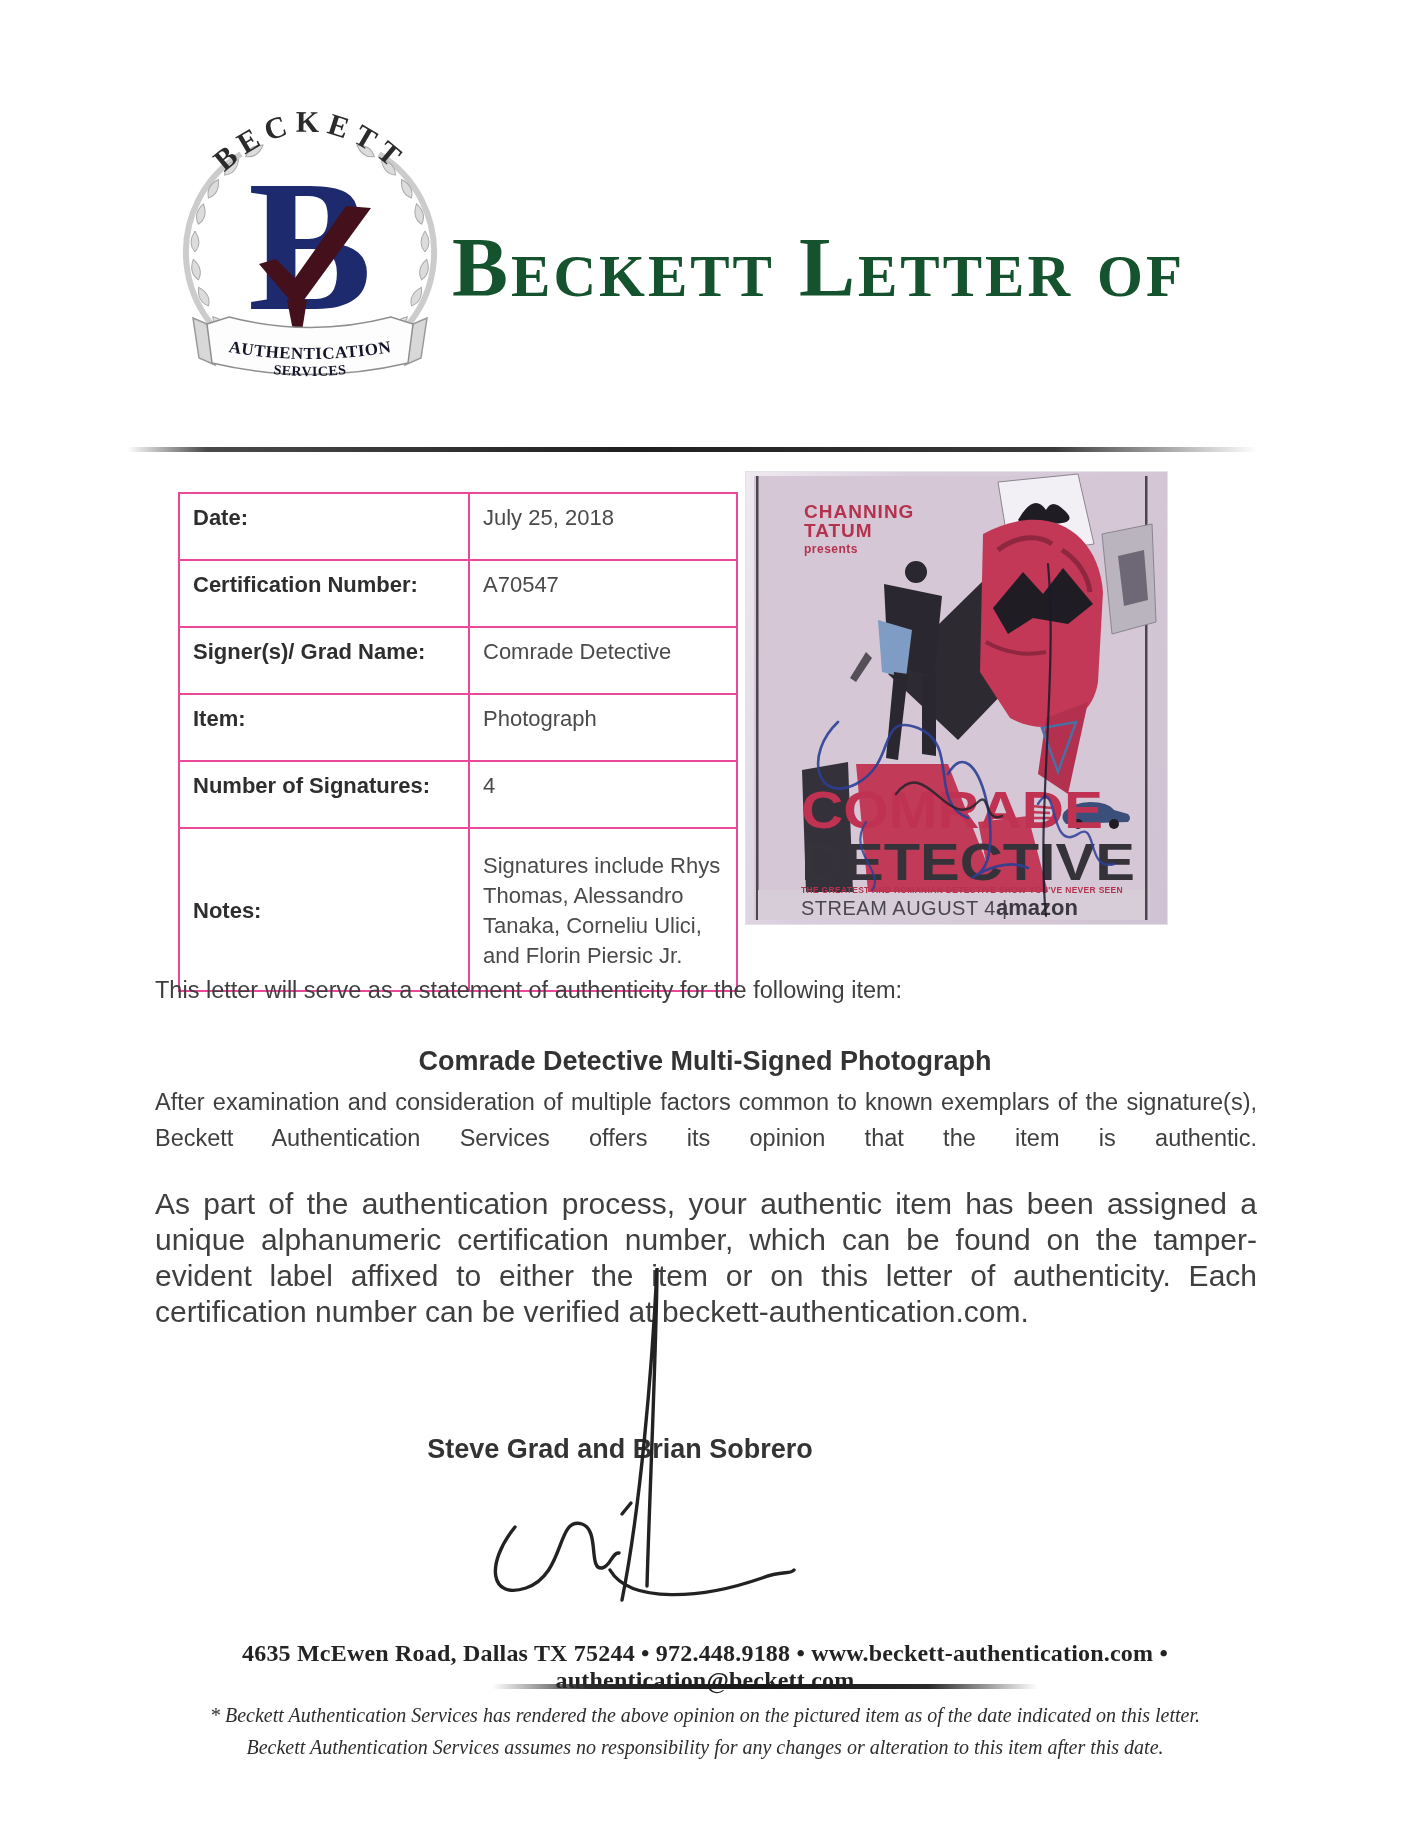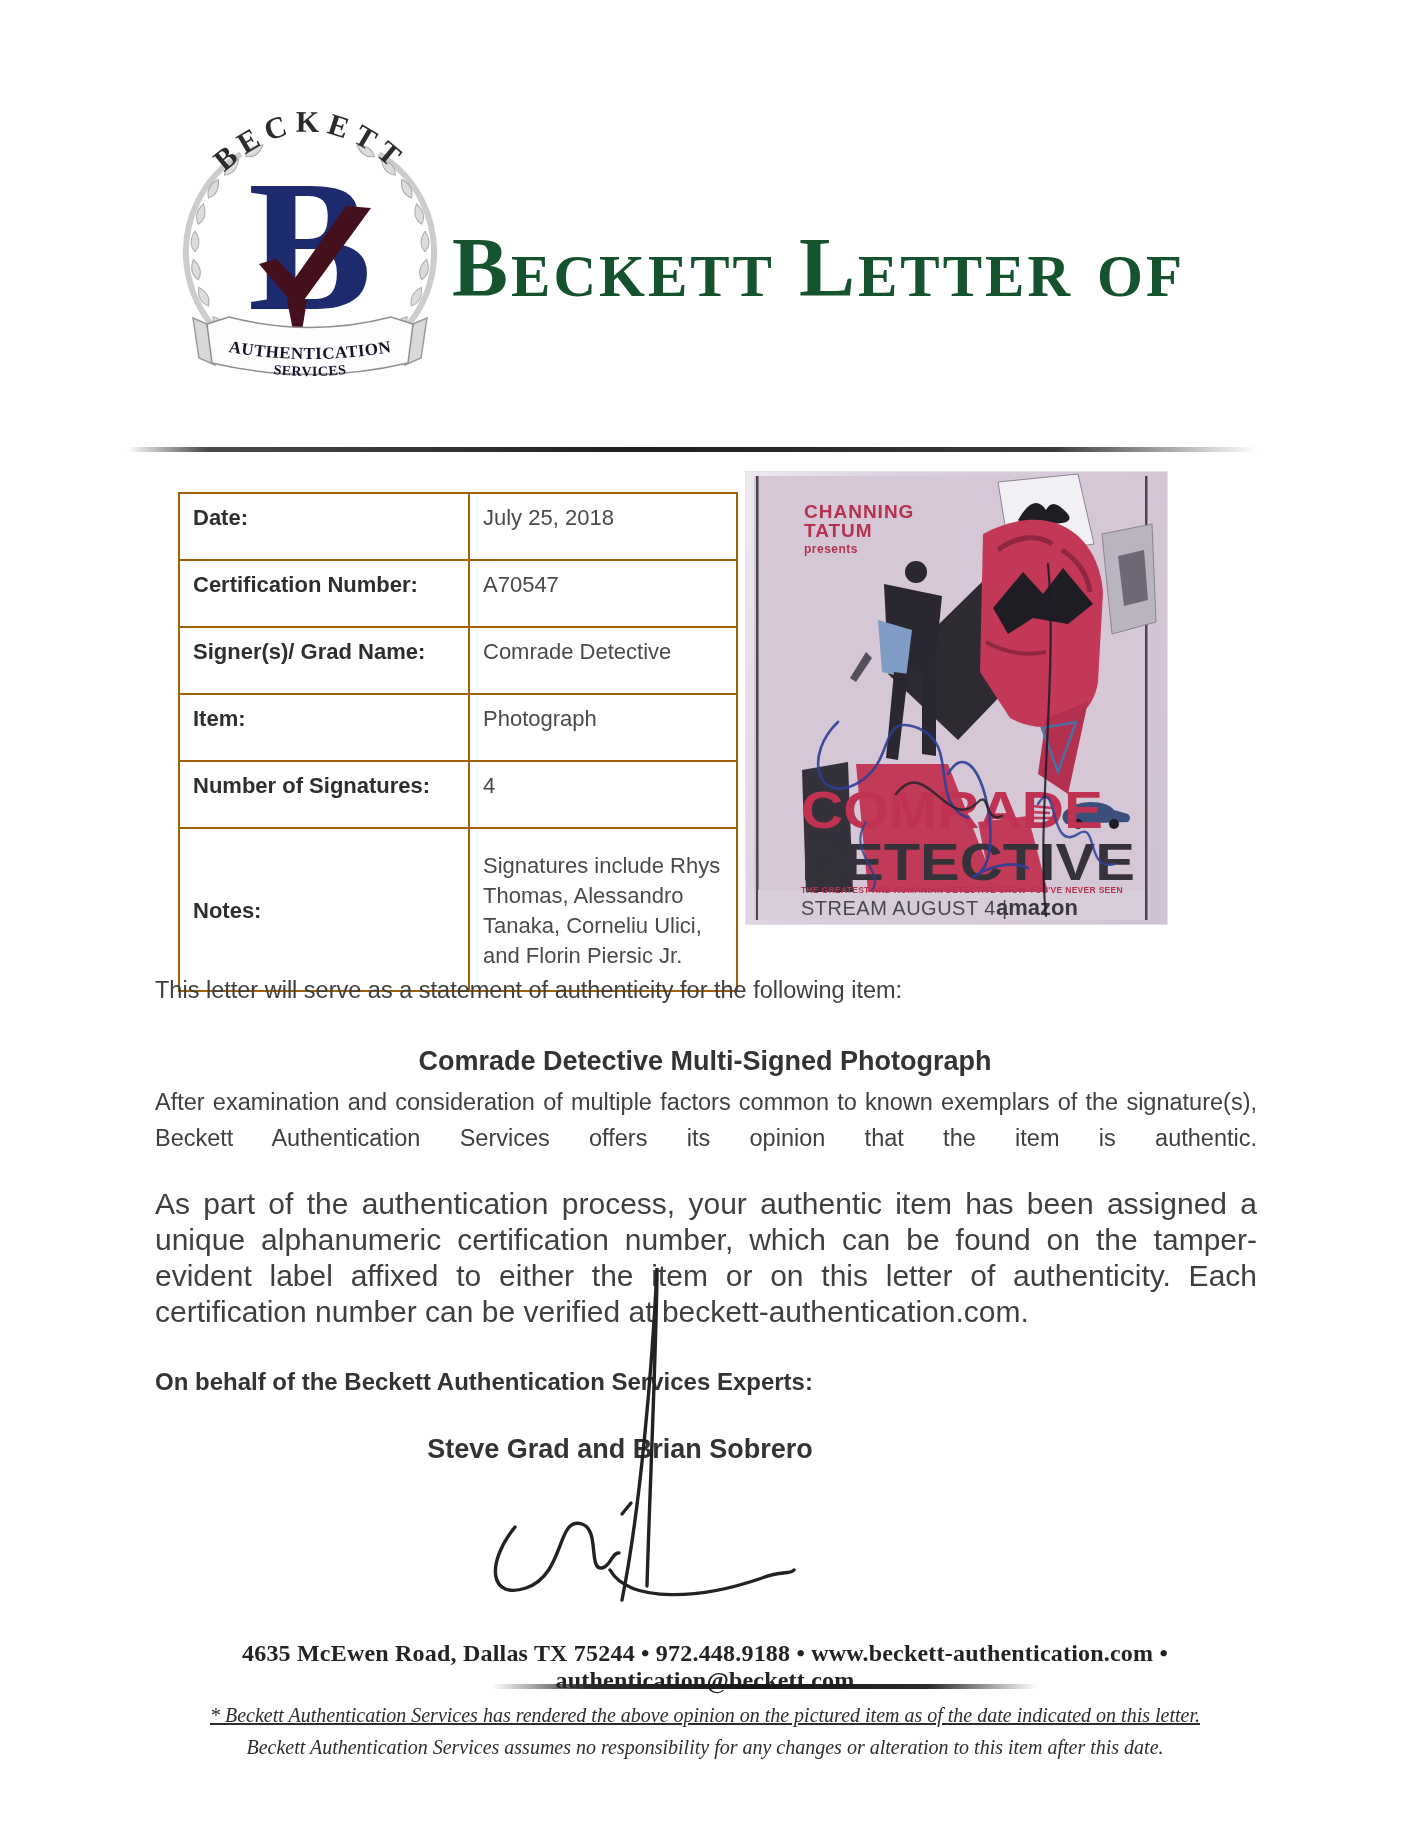--- a/index.html
+++ b/index.html
@@ -20,21 +20,21 @@
     font-size:96px;line-height:1;letter-spacing:2px;color:#3d3d3d;
   }
   .rule-main{
     position:absolute;left:127px;top:447px;width:1130px;height:5px;
     background:linear-gradient(to right,rgba(70,70,70,0),#4a4a4a 7%,#1f1f1f 45%,#3a3a3a 82%,rgba(70,70,70,0));
     border-radius:3px;
   }
   
   .details{position:absolute;left:178px;top:492px;width:560px;border-collapse:collapse;table-layout:fixed;}
   .details td{
-    border:2px solid #a16207;padding:9px 13px 6px 13px;vertical-align:top;
+    border:2px solid #ec4899;padding:9px 13px 6px 13px;vertical-align:top;
     font-size:22px;line-height:30px;
   }
   .details td.lbl{width:262px;font-weight:bold;color:#2e2e2e;}
   .details td.val{color:#4a4a4a;}
   tr.r-date td,tr.r-cert td,tr.r-signer td,tr.r-item td,tr.r-num td{height:50px;}
   tr.r-notes td{height:146px;}
   tr.r-notes td.lbl{vertical-align:middle;}
   tr.r-notes td.val{vertical-align:middle;}
   
   .poster{
@@ -62,21 +62,21 @@
   }
   .rule-small{
     position:absolute;left:492px;top:1684px;width:546px;height:5px;
     background:linear-gradient(to right,rgba(40,40,40,0),#2a2a2a 18%,#161616 50%,#2a2a2a 80%,rgba(40,40,40,0));
     border-radius:3px;
   }
   .disclaimer1,.disclaimer2{
     position:absolute;left:140px;width:1130px;text-align:center;
     font-family:"Liberation Serif",serif;font-style:italic;font-size:20px;color:#2d2d2d;
   }
-  .disclaimer1{top:1704px;text-decoration:underline;}
+  .disclaimer1{top:1704px;}
   .disclaimer2{top:1736px;}
 </style>
 </head>
 <body>
 
 <div class="page">
 
   <div class="logo">
     <svg width="290" height="336" viewBox="0 0 290 336">
       <defs>
@@ -237,21 +237,20 @@
         <path d="M150,322 C180,282 202,362 232,330 C244,318 238,352 256,344" stroke="#23232b" stroke-width="2.4" opacity="0.85"></path>
         <path d="M120,350 C100,380 140,400 126,418" stroke="#2b3f96" stroke-width="2.2" opacity="0.8"></path>
       </g>
     </svg>
   </div>
 
   <div class="intro">This letter will serve as a statement of authenticity for the following item:</div>
   <div class="item-title">Comrade Detective Multi-Signed Photograph</div>
   <div class="para1">After examination and consideration of multiple factors common to known exemplars of the signature(s), Beckett Authentication Services offers its opinion that the item is authentic.</div>
   <div class="para2">As part of the authentication process, your authentic item has been assigned a unique alphanumeric certification number, which can be found on the tamper-evident label affixed to either the item or on this letter of authenticity. Each certification number can be verified at beckett-authentication.com.</div>
-  <div class="experts-heading">On behalf of the Beckett Authentication Services Experts:</div>
   <div class="experts-names">Steve Grad and Brian Sobrero</div>
 
   <div class="autograph">
     <svg width="340" height="370" viewBox="0 0 340 370">
       <g fill="none" stroke="#222222" stroke-width="3.4" stroke-linecap="round">
         <path d="M45,275 C15,312 20,348 56,336 C96,322 86,264 112,272 C130,278 118,318 132,316 C141,314 142,300 149,301"></path>
         <path d="M152,262 L161,251"></path>
         <path d="M152,348 C170,258 182,120 187,16 C187,78 179,258 177,334"></path>
         <path d="M140,318 C160,352 232,347 292,326 C312,318 320,323 324,318"></path>
       </g>

